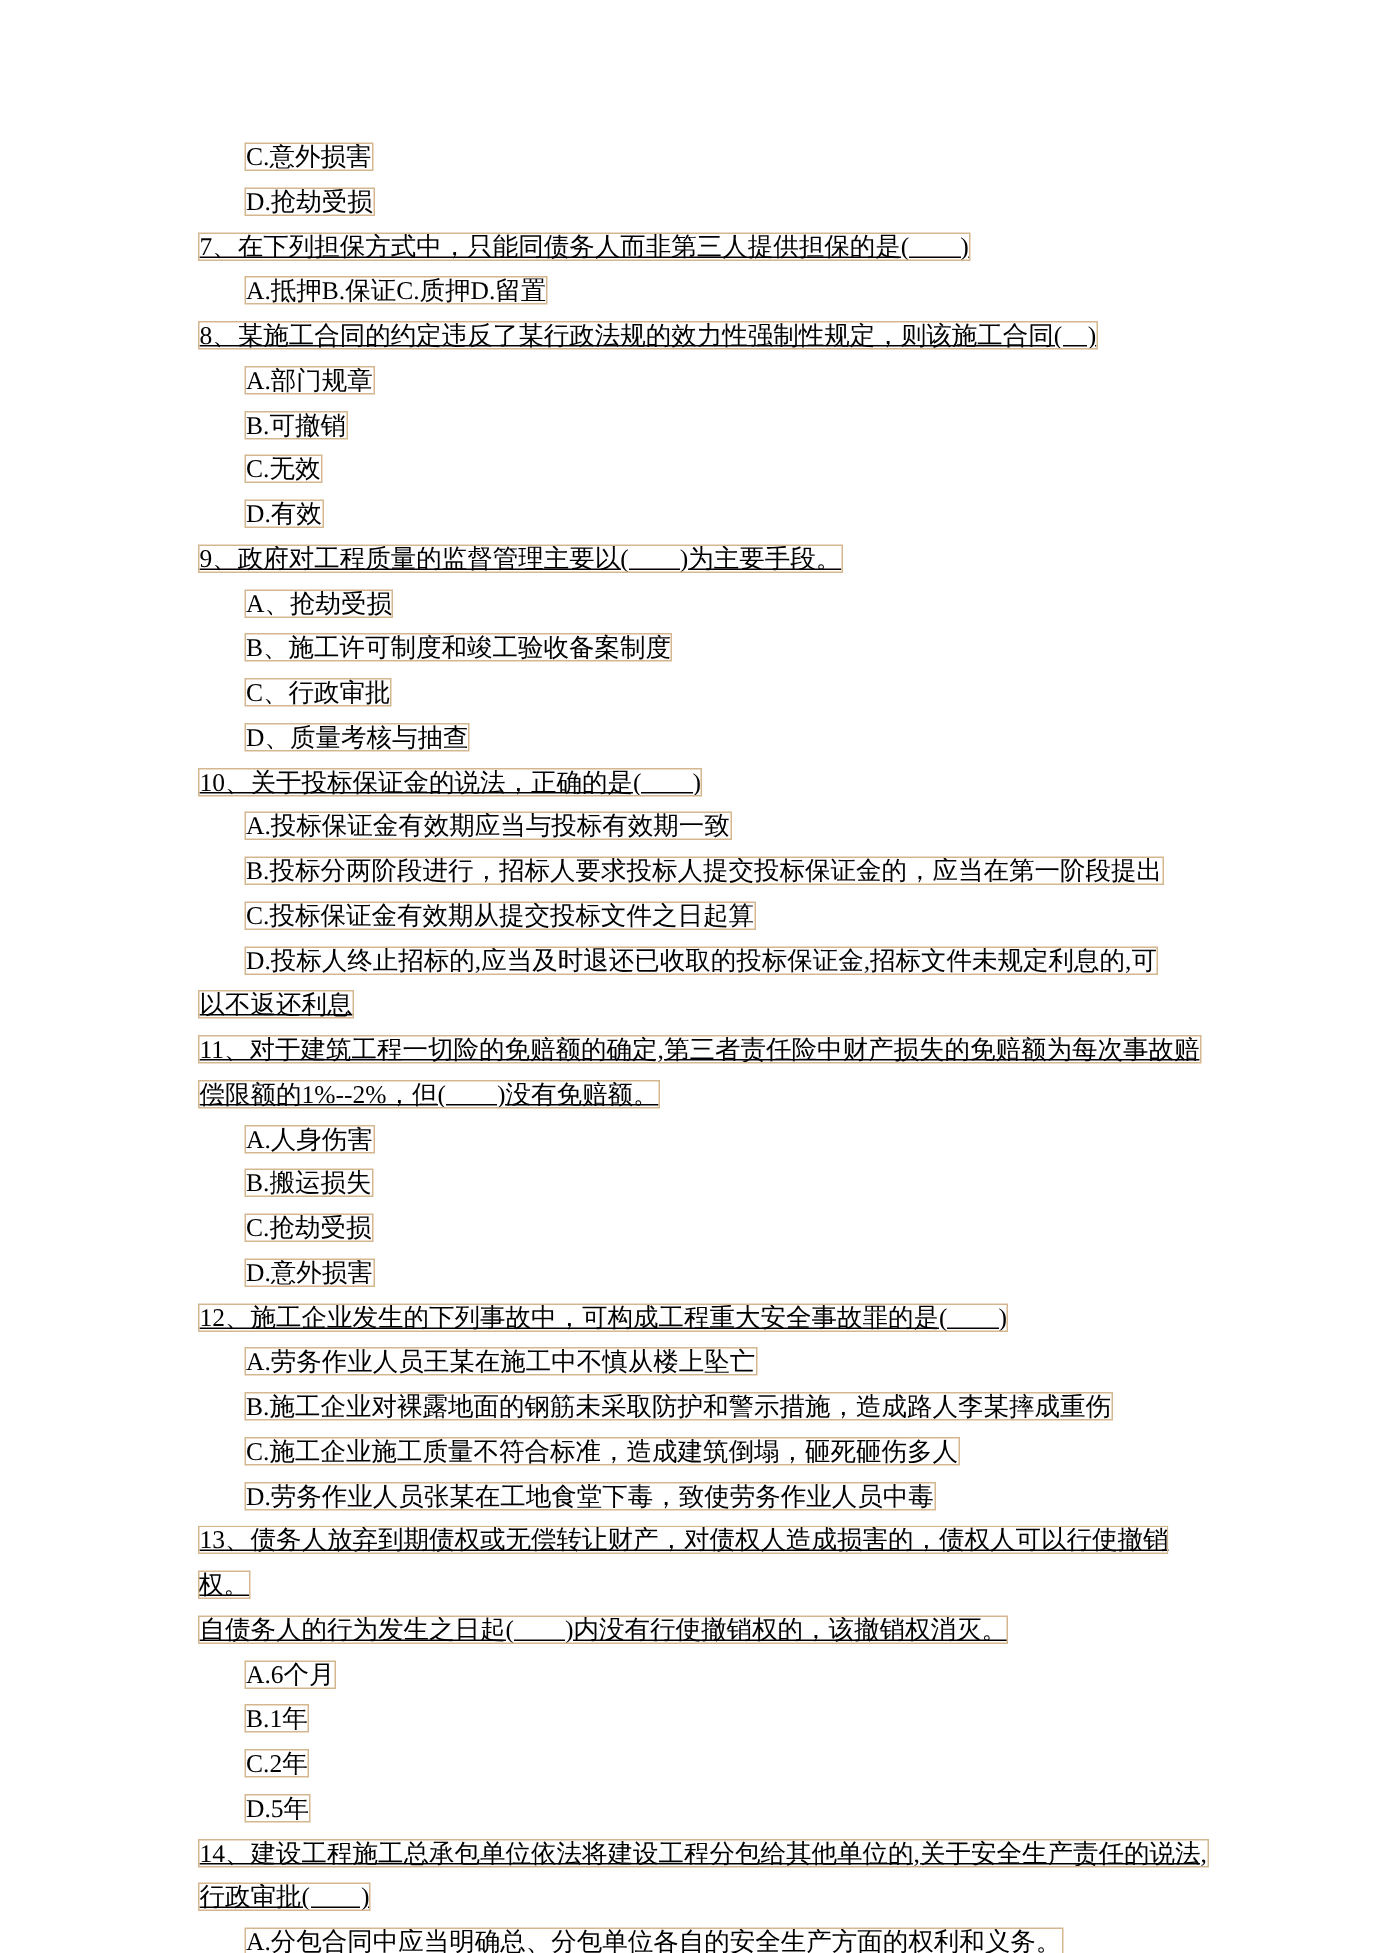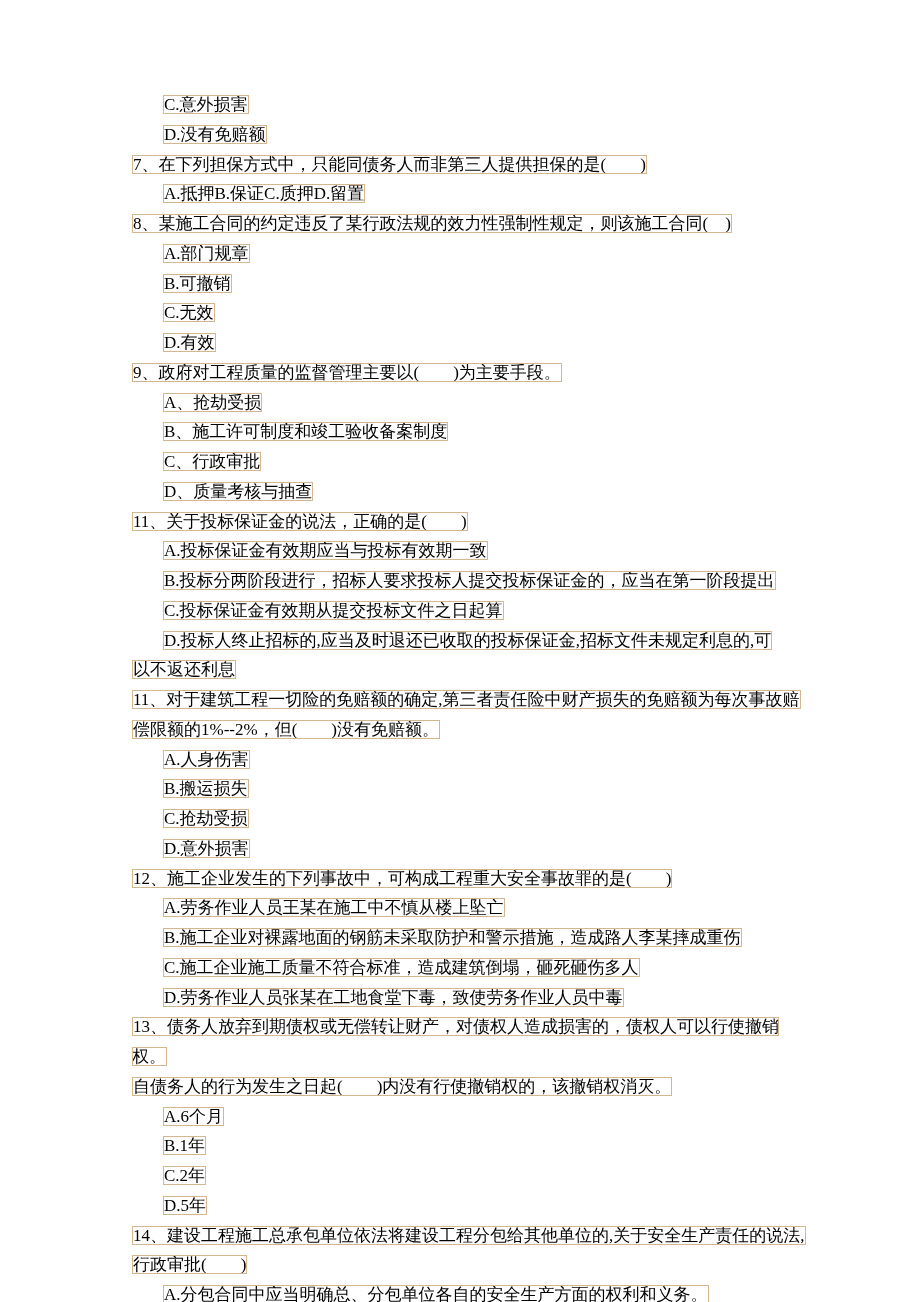--- a/index.html
+++ b/index.html
@@ -7,50 +7,50 @@
       background: #ffffff;
       font-family: "SimSun", "宋体", serif;
       font-size: 17px;
       line-height: 1.75;
       color: #000;
       width: 920px;
       padding: 90px 110px 50px 115px;
     }
     .line { display: block; }
     .opt-indent { padding-left: 48px; }
-    .q-start { padding-left: 17px; }
+    .q-start { padding-left: 17px; text-decoration: underline; }
     .boxed {
       display: inline;
       outline: 1px solid #d4b78f;
       outline-offset: -1px;
       padding: 0 1px;
     }
   </style>
 </head>
 <body>
 
 <div class="line opt-indent"><span class="boxed">C.意外损害</span></div>
-<div class="line opt-indent"><span class="boxed">D.没有免赔额</span></div>
+<div class="line opt-indent"><span class="boxed">D.抢劫受损</span></div>
 
 <div class="line q-start"><span class="boxed">7、在下列担保方式中，只能同债务人而非第三人提供担保的是(　　)</span></div>
 <div class="line opt-indent"><span class="boxed">A.抵押B.保证C.质押D.留置</span></div>
 
 <div class="line q-start"><span class="boxed">8、某施工合同的约定违反了某行政法规的效力性强制性规定，则该施工合同(　)</span></div>
 <div class="line opt-indent"><span class="boxed">A.部门规章</span></div>
 <div class="line opt-indent"><span class="boxed">B.可撤销</span></div>
 <div class="line opt-indent"><span class="boxed">C.无效</span></div>
 <div class="line opt-indent"><span class="boxed">D.有效</span></div>
 
 <div class="line q-start"><span class="boxed">9、政府对工程质量的监督管理主要以(　　)为主要手段。</span></div>
 <div class="line opt-indent"><span class="boxed">A、抢劫受损</span></div>
 <div class="line opt-indent"><span class="boxed">B、施工许可制度和竣工验收备案制度</span></div>
 <div class="line opt-indent"><span class="boxed">C、行政审批</span></div>
 <div class="line opt-indent"><span class="boxed">D、质量考核与抽查</span></div>
 
-<div class="line q-start"><span class="boxed">11、关于投标保证金的说法，正确的是(　　)</span></div>
+<div class="line q-start"><span class="boxed">10、关于投标保证金的说法，正确的是(　　)</span></div>
 <div class="line opt-indent"><span class="boxed">A.投标保证金有效期应当与投标有效期一致</span></div>
 <div class="line opt-indent"><span class="boxed">B.投标分两阶段进行，招标人要求投标人提交投标保证金的，应当在第一阶段提出</span></div>
 <div class="line opt-indent"><span class="boxed">C.投标保证金有效期从提交投标文件之日起算</span></div>
 <div class="line opt-indent"><span class="boxed">D.投标人终止招标的,应当及时退还已收取的投标保证金,招标文件未规定利息的,可</span></div>
 <div class="line q-start"><span class="boxed">以不返还利息</span></div>
 
 <div class="line q-start"><span class="boxed">11、对于建筑工程一切险的免赔额的确定,第三者责任险中财产损失的免赔额为每次事故赔</span></div>
 <div class="line q-start"><span class="boxed">偿限额的1%--2%，但(　　)没有免赔额。</span></div>
 <div class="line opt-indent"><span class="boxed">A.人身伤害</span></div>
 <div class="line opt-indent"><span class="boxed">B.搬运损失</span></div>

